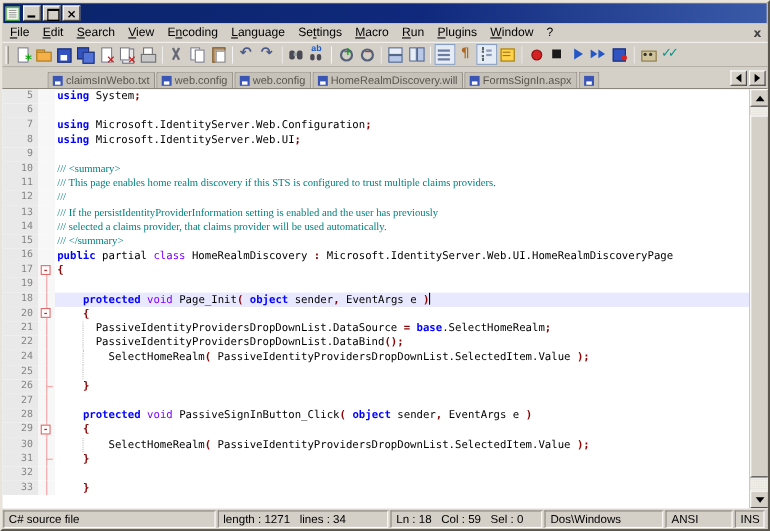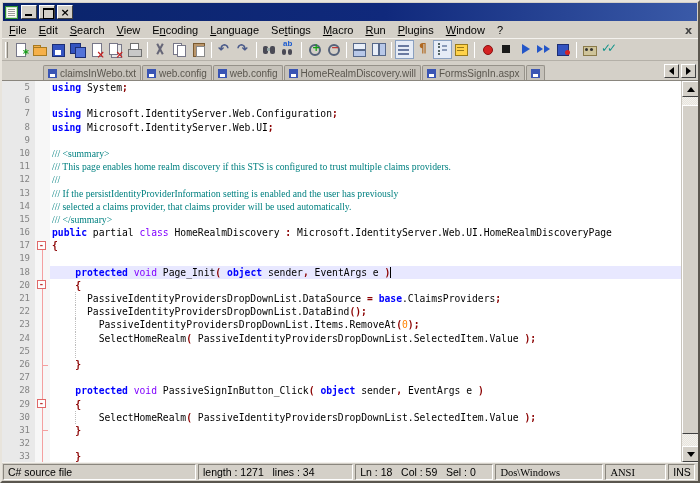--- a/index.html
+++ b/index.html
@@ -134,21 +134,21 @@
   .sb-btn.up span{border-bottom:5px solid #000;}
   .sb-btn.down span{border-top:5px solid #000;}
   .sb-thumb{position:absolute;left:0;top:24px;bottom:28px;width:17px;background:#d4d0c8;
     border:1px solid;border-color:#fff #404040 #404040 #fff;}
   
   .statusbar{height:20px;display:flex;align-items:center;gap:2px;background:#d4d0c8;
     border-top:1px solid #f4f2ee;padding:1px 1px 2px 1px;font-size:10.5px;color:#000;}
   .sp{height:16px;line-height:15px;padding-left:4px;white-space:pre;overflow:hidden;
     border:1px solid;border-color:#8a867e #fff #fff #8a867e;}
   .sp-doctype{width:204px;} .sp-length{width:164px;} .sp-pos{width:146px;}
-  .sp-eol{width:114px;font-family:Liberation Serif, serif;} .sp-enc{width:64px;font-family:Liberation Serif, serif;} .sp-ins{width:28px;}
+  .sp-eol{width:114px;} .sp-enc{width:64px;} .sp-ins{width:28px;}
   .grip{flex:1;height:16px;align-self:flex-end;
     background:linear-gradient(135deg,transparent 0 60%,#fff 60% 65%,#8a867e 65% 70%,transparent 70% 75%,#fff 75% 80%,#8a867e 80% 85%,transparent 85% 90%,#fff 90% 95%,#8a867e 95%);}
 </style>
 </head>
 <body>
 
 <div class="window">
   <div class="titlebar">
     <span class="appicon"></span>
     <span class="capbtns">
@@ -393,31 +393,26 @@
         <div class="cl">
           <span class="num">20</span>
           <span class="fold f-box">
             <span class="fbox">-</span>
           </span>
           <span class="txt"><span class="tk-pl">    </span><span class="tk-op">{</span></span>
         </div>
         <div class="cl">
           <span class="num">21</span>
           <span class="fold f-line"></span>
-          <span class="txt guide"><span class="tk-pl">      PassiveIdentityProvidersDropDownList.DataSource </span><span class="tk-op">=</span><span class="tk-pl"> </span><span class="tk-kw">base</span><span class="tk-pl">.ClaimsProviders</span><span class="tk-op">;</span></span>
+          <span class="txt guide"><span class="tk-pl">      PassiveIdentityProvidersDropDownList.DataSource </span><span class="tk-op">=</span><span class="tk-pl"> </span><span class="tk-kw">base</span><span class="tk-pl">.SelectHomeRealm</span><span class="tk-op">;</span></span>
         </div>
         <div class="cl">
           <span class="num">22</span>
           <span class="fold f-line"></span>
           <span class="txt guide"><span class="tk-pl">      PassiveIdentityProvidersDropDownList.DataBind</span><span class="tk-op">();</span></span>
-        </div>
-        <div class="cl">
-          <span class="num">23</span>
-          <span class="fold f-line"></span>
-          <span class="txt guide"><span class="tk-pl">        PassiveIdentityProvidersDropDownList.Items.RemoveAt</span><span class="tk-op">(</span><span class="tk-nu">0</span><span class="tk-op">);</span></span>
         </div>
         <div class="cl">
           <span class="num">24</span>
           <span class="fold f-line"></span>
           <span class="txt guide"><span class="tk-pl">        SelectHomeRealm</span><span class="tk-op">(</span><span class="tk-pl"> PassiveIdentityProvidersDropDownList.SelectedItem.Value </span><span class="tk-op">);</span></span>
         </div>
         <div class="cl">
           <span class="num">25</span>
           <span class="fold f-line"></span>
           <span class="txt guide"></span>

